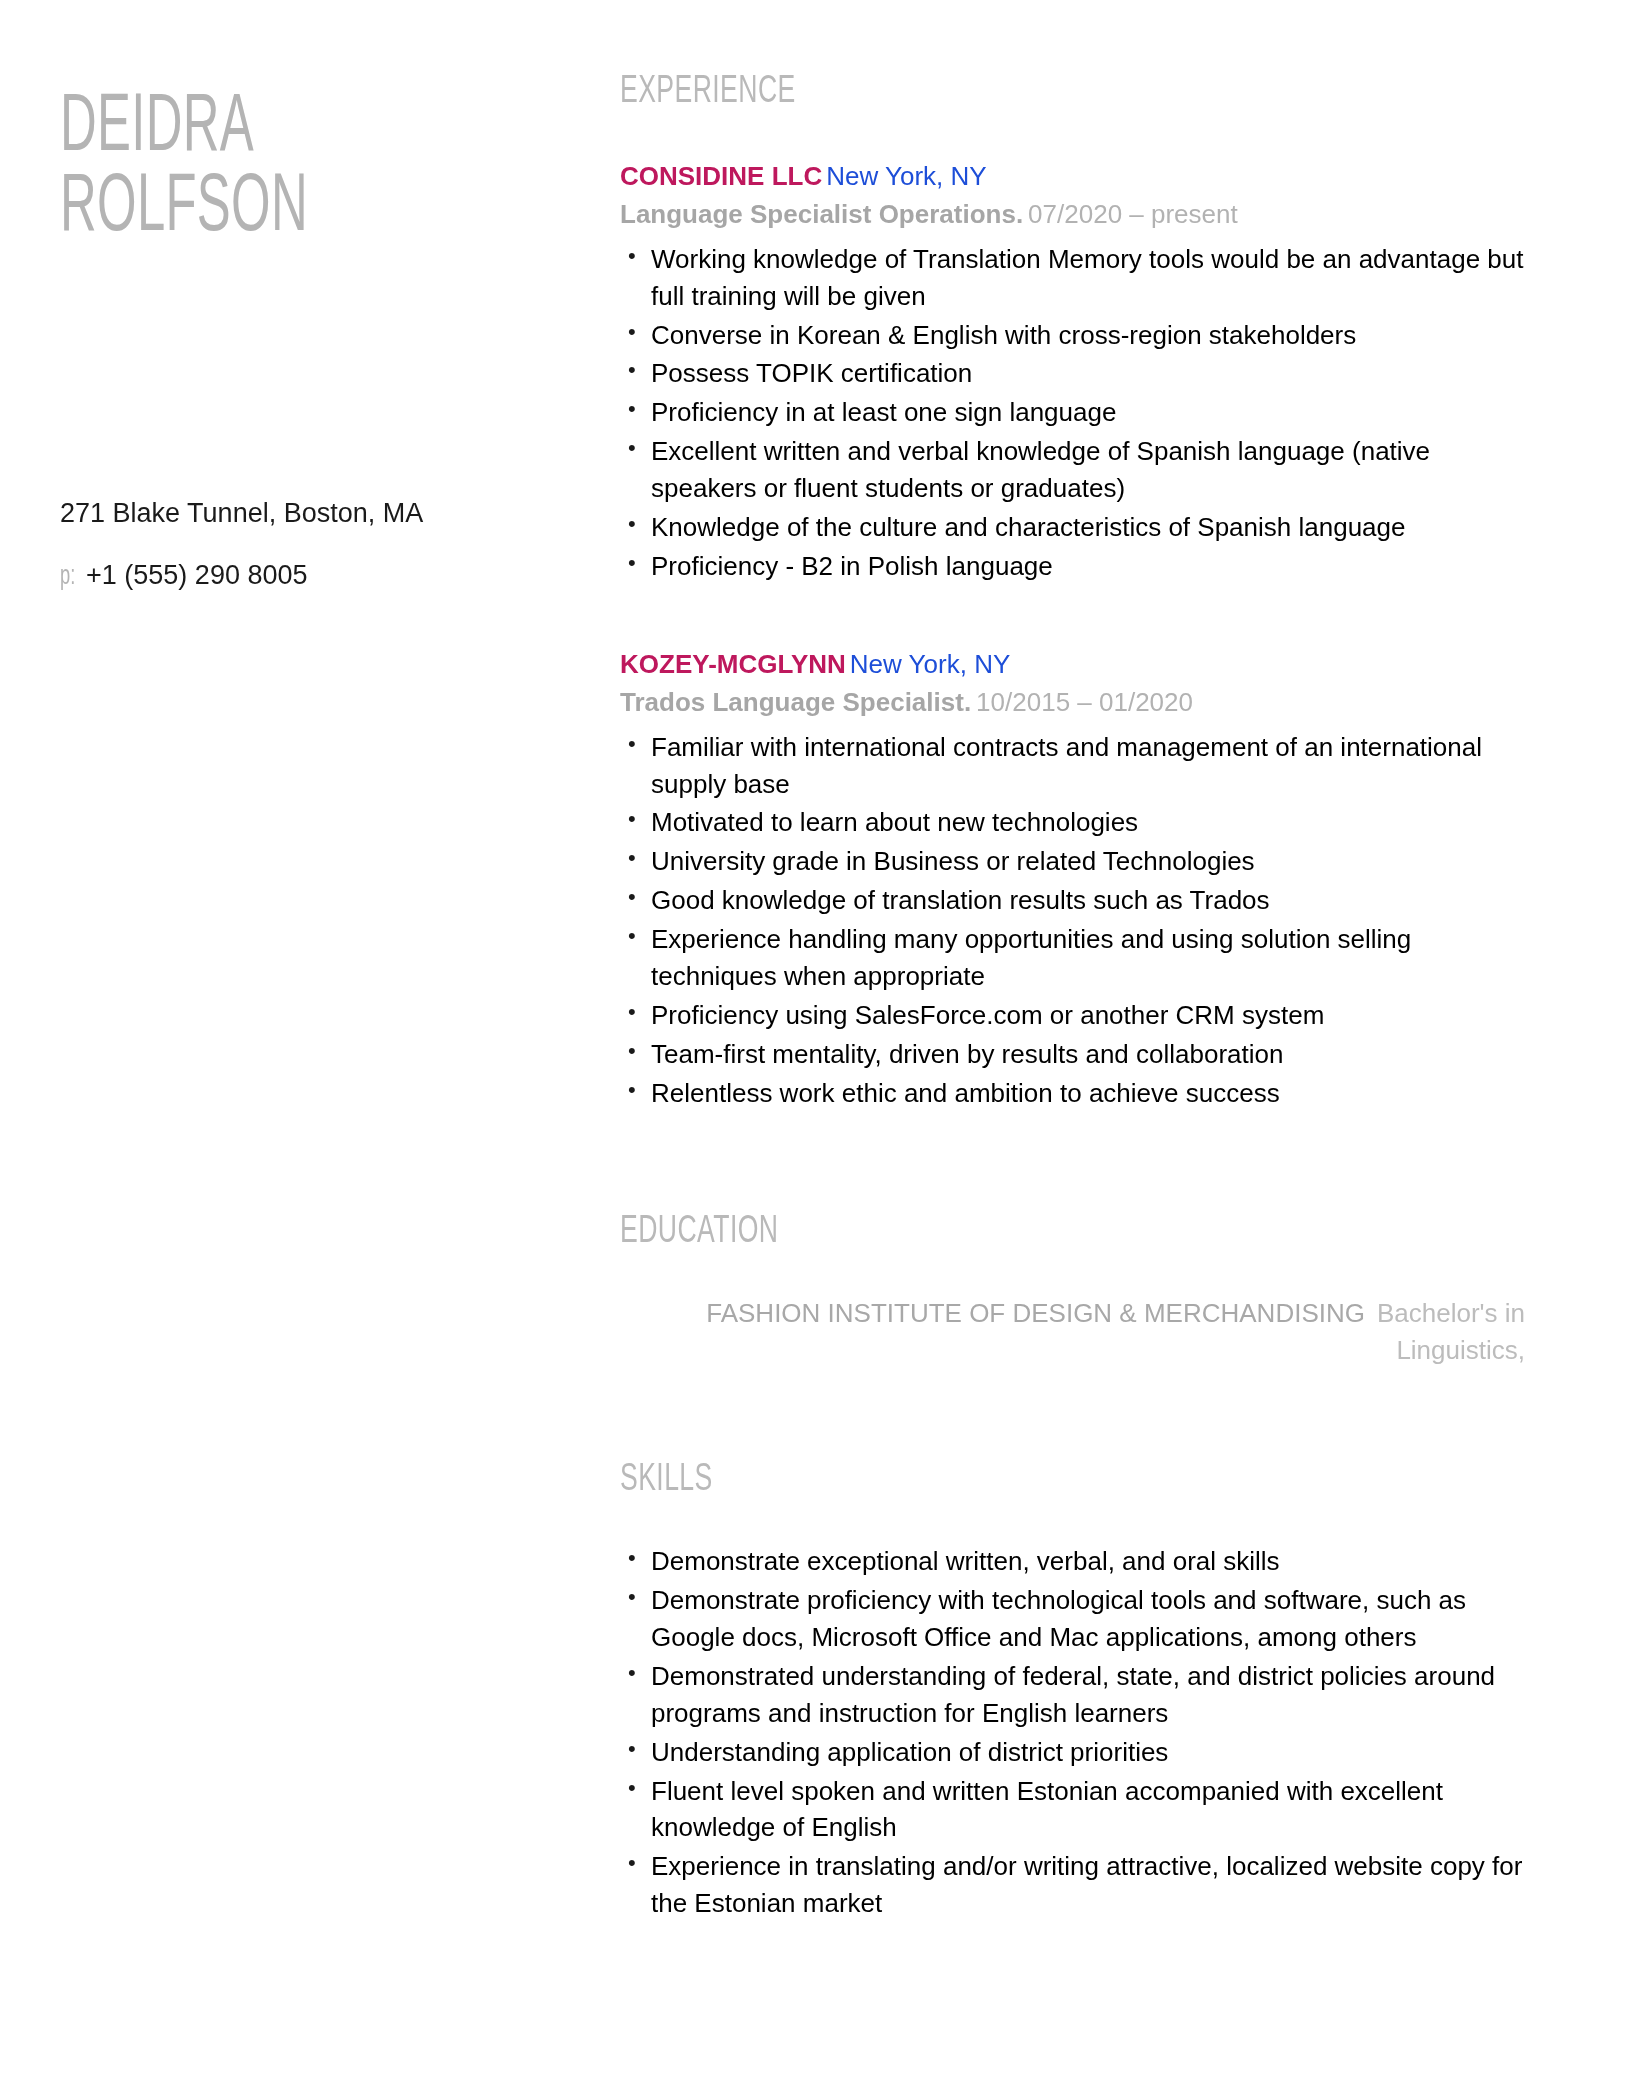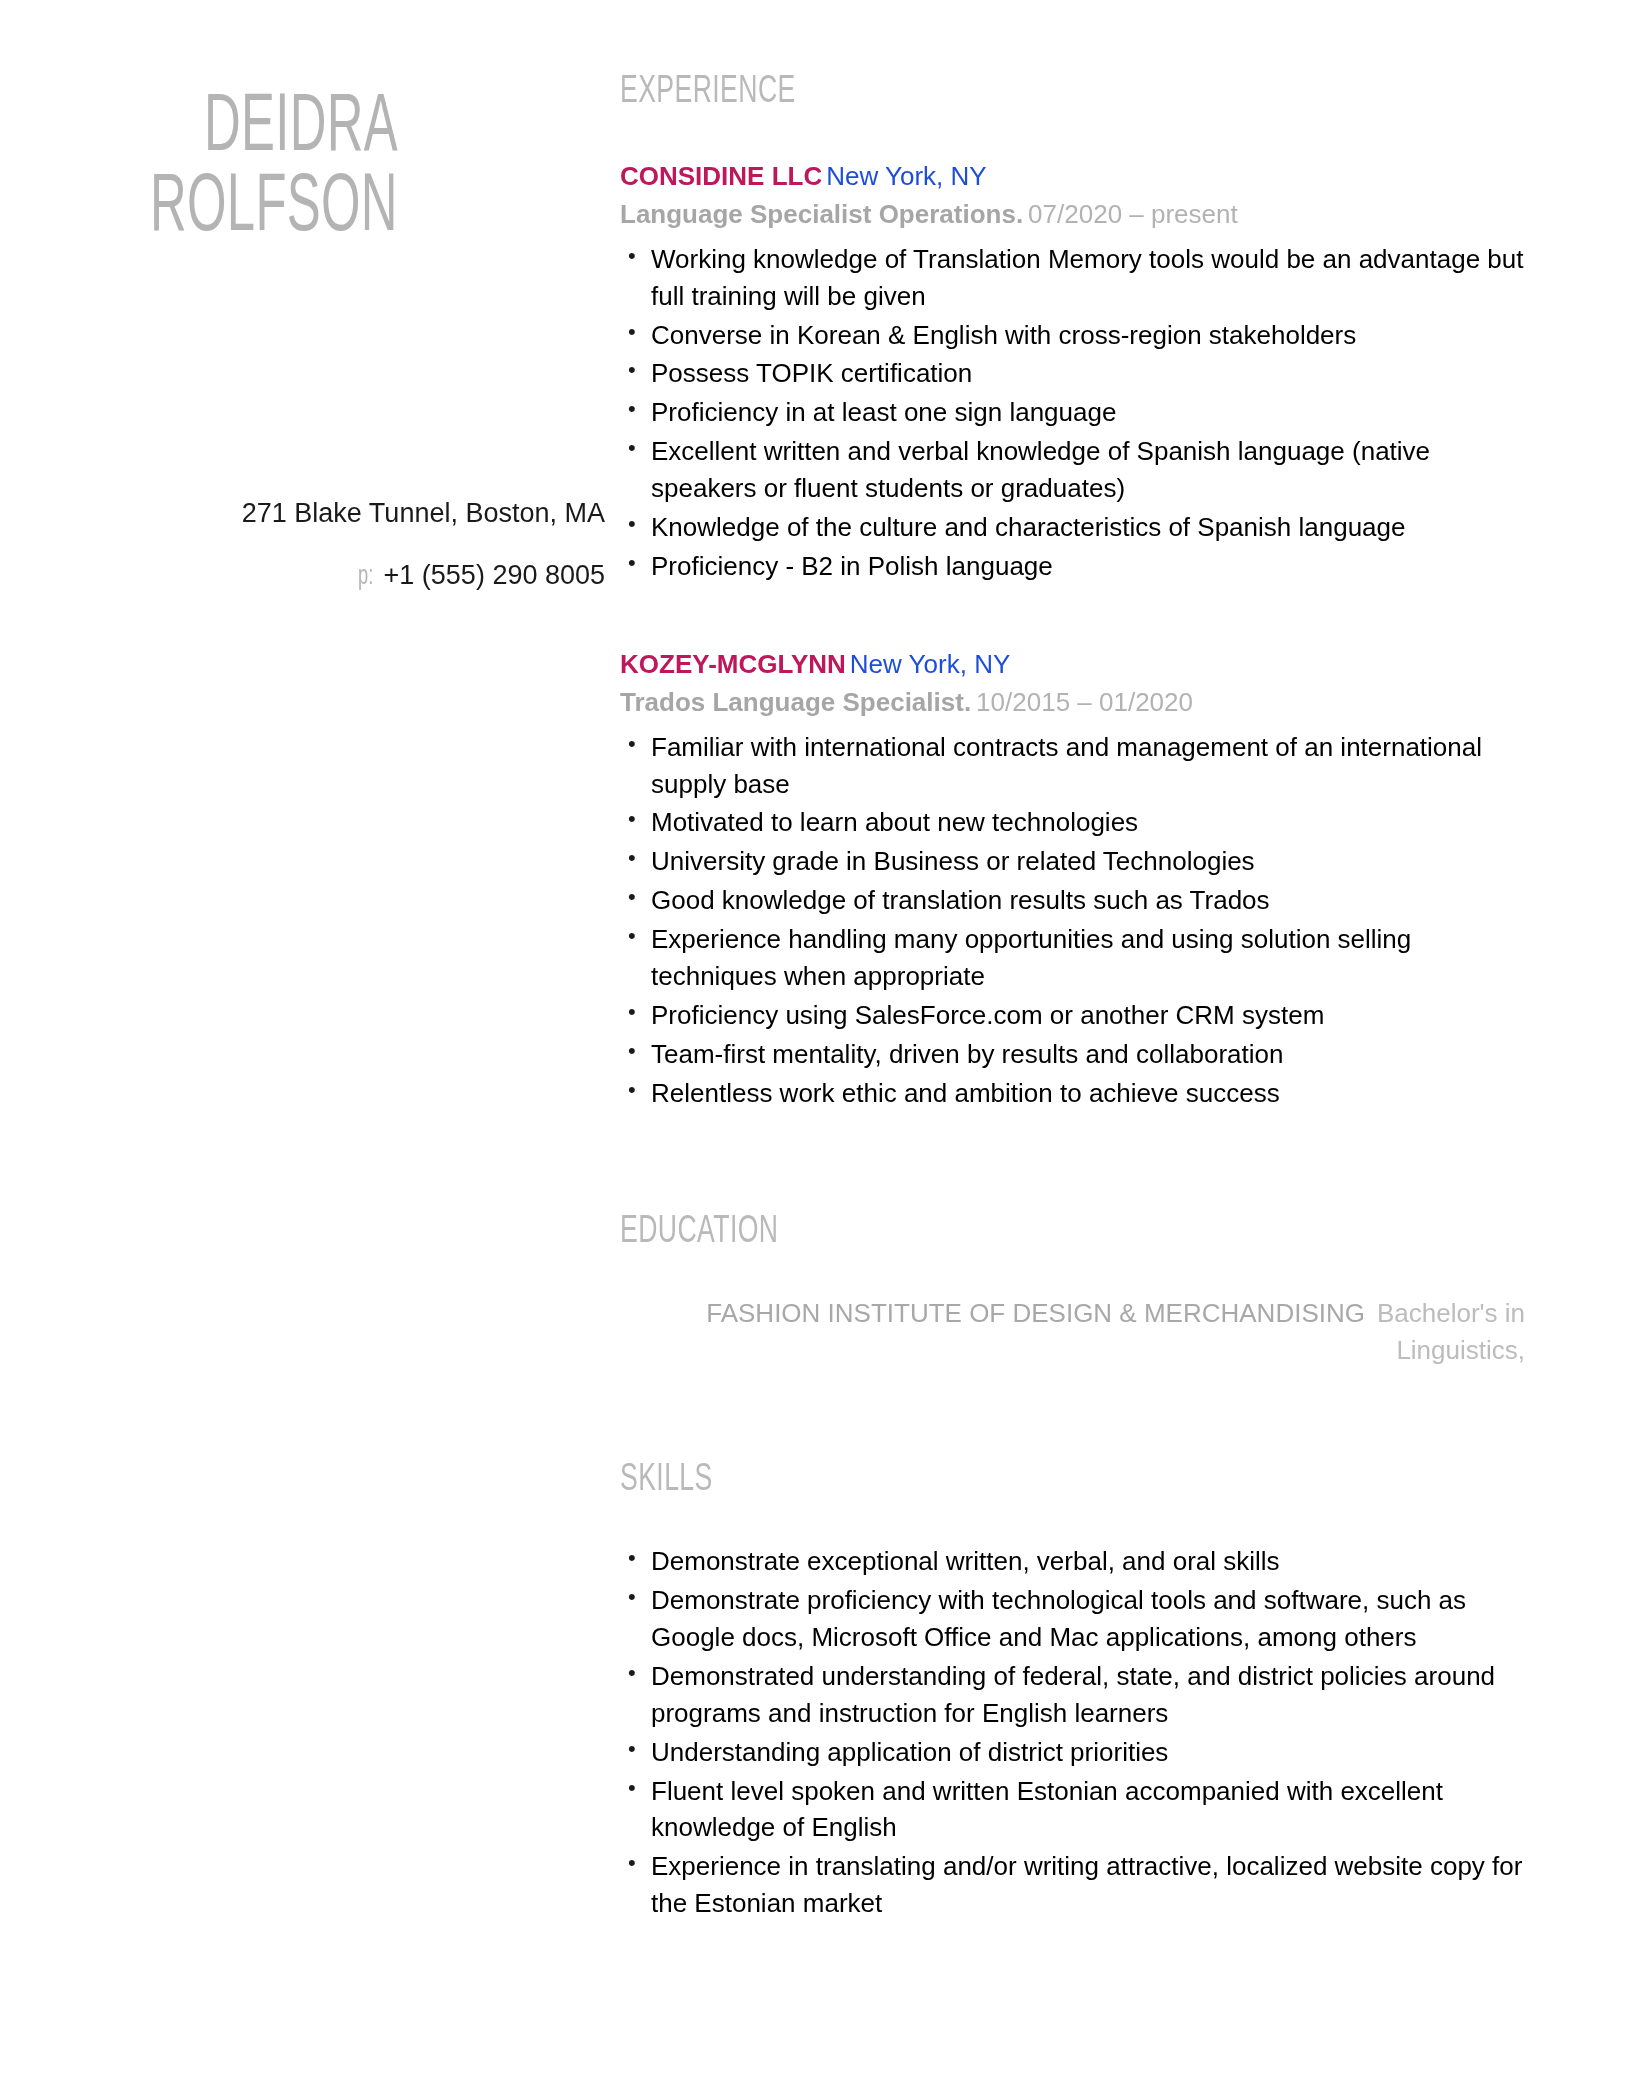--- a/index.html
+++ b/index.html
@@ -23,21 +23,20 @@
     display: flex;
     padding: 60px 70px 0 60px;
   }
 
   
   .left-col {
     width: 545px;
     flex: 0 0 545px;
     padding-left: 0px;
     padding-top: 12px;
-    text-align: right;
   }
 
   .name-block {
     margin-top: 10px;
   }
 
   .name-line {
     font-family: "Liberation Sans Narrow", "Liberation Sans", sans-serif;
     font-size: 82px;
     line-height: 0.98;

